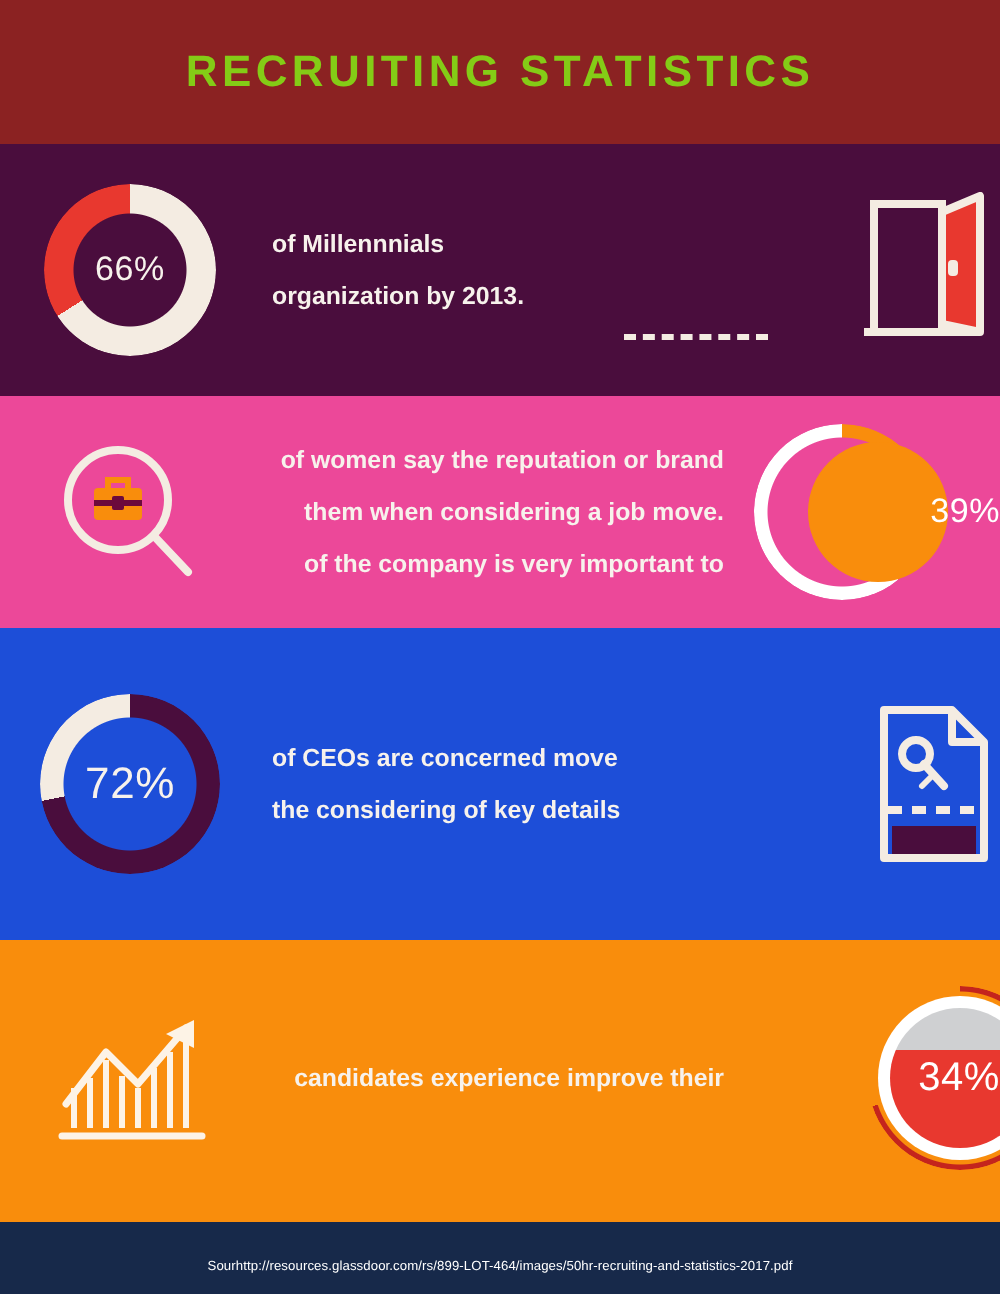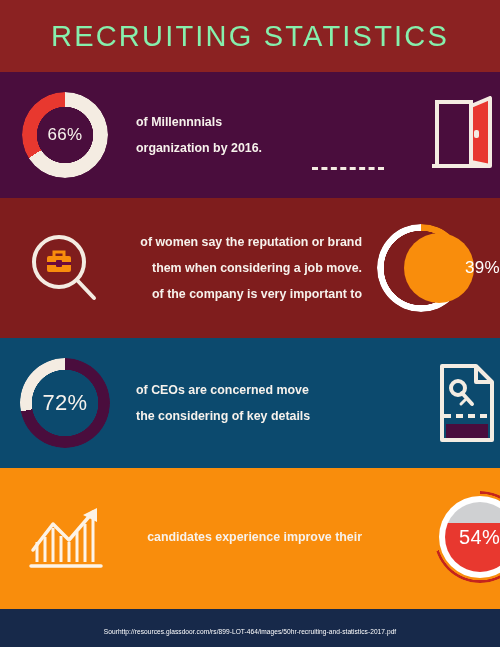--- a/index.html
+++ b/index.html
@@ -20,36 +20,36 @@
 
   
   .header {
     height: 72px;
     background: #8b2222;
     display: flex;
     align-items: center;
     justify-content: center;
   }
   .header-title {
-    color: #86efac;
-    font-size: 29px;
-    font-weight: normal;
+    color: #84cc16;
+    font-size: 22px;
+    font-weight: bold;
     letter-spacing: 2.2px;
   }
 
   
   .row {
     display: flex;
     align-items: center;
     position: relative;
     box-sizing: border-box;
   }
   .row-1 { height: 126px; background: #4a0d3d; }
-  .row-2 { height: 140px; background: #7f1d1d; }
-  .row-3 { height: 130px; background: #0c4a6e; }
+  .row-2 { height: 116px; background: #ec4899; }
+  .row-3 { height: 156px; background: #1d4ed8; }
   .row-4 { height: 138px; background: #f98d0c; }
 
   .cell-left {
     width: 130px;
     display: flex;
     align-items: center;
     justify-content: center;
     flex: none;
   }
   .cell-right {
@@ -179,21 +179,21 @@
 
   <div class="row row-1">
     <div class="cell-left">
       <div class="gauge gauge66">
         <div class="donut66"></div>
         <div class="gauge-label dark">66%</div>
       </div>
     </div>
     <div class="cell-mid">
       <div class="stat-text align-left">of Millennnials</div>
-      <div class="stat-text align-left">organization by 2016.</div>
+      <div class="stat-text align-left">organization by 2013.</div>
     </div>
     <div class="dash-line"></div>
     <div class="cell-right">
       <span>
         <svg width="72" height="78" viewBox="0 0 72 78">
           <rect x="9" y="6" width="34" height="64" fill="none" stroke="#f4ece2" stroke-width="4"></rect>
           <rect x="4" y="68" width="58" height="4" fill="#f4ece2"></rect>
           <polygon points="43,10 62,2 62,70 43,66" fill="#e8382f" stroke="#f4ece2" stroke-width="4" stroke-linejoin="round"></polygon>
           <rect x="46" y="34" width="5" height="8" rx="2" fill="#f4ece2"></rect>
         </svg>
@@ -275,21 +275,21 @@
       </span>
     </div>
     <div class="cell-mid">
       <div class="stat-text align-right">candidates experience improve their</div>
     </div>
     <div class="cell-right">
       <div class="gauge">
         <div class="arc70"></div>
         <div class="ring70"></div>
         <div class="disc70"></div>
-        <div class="gauge-label" style="font-size:20px;">54%</div>
+        <div class="gauge-label" style="font-size:20px;">34%</div>
       </div>
     </div>
   </div>
 
   <div class="footer">
     <div class="footer-text">Sourhttp://resources.glassdoor.com/rs/899-LOT-464/images/50hr-recruiting-and-statistics-2017.pdf</div>
   </div>
 
 </div>
 

